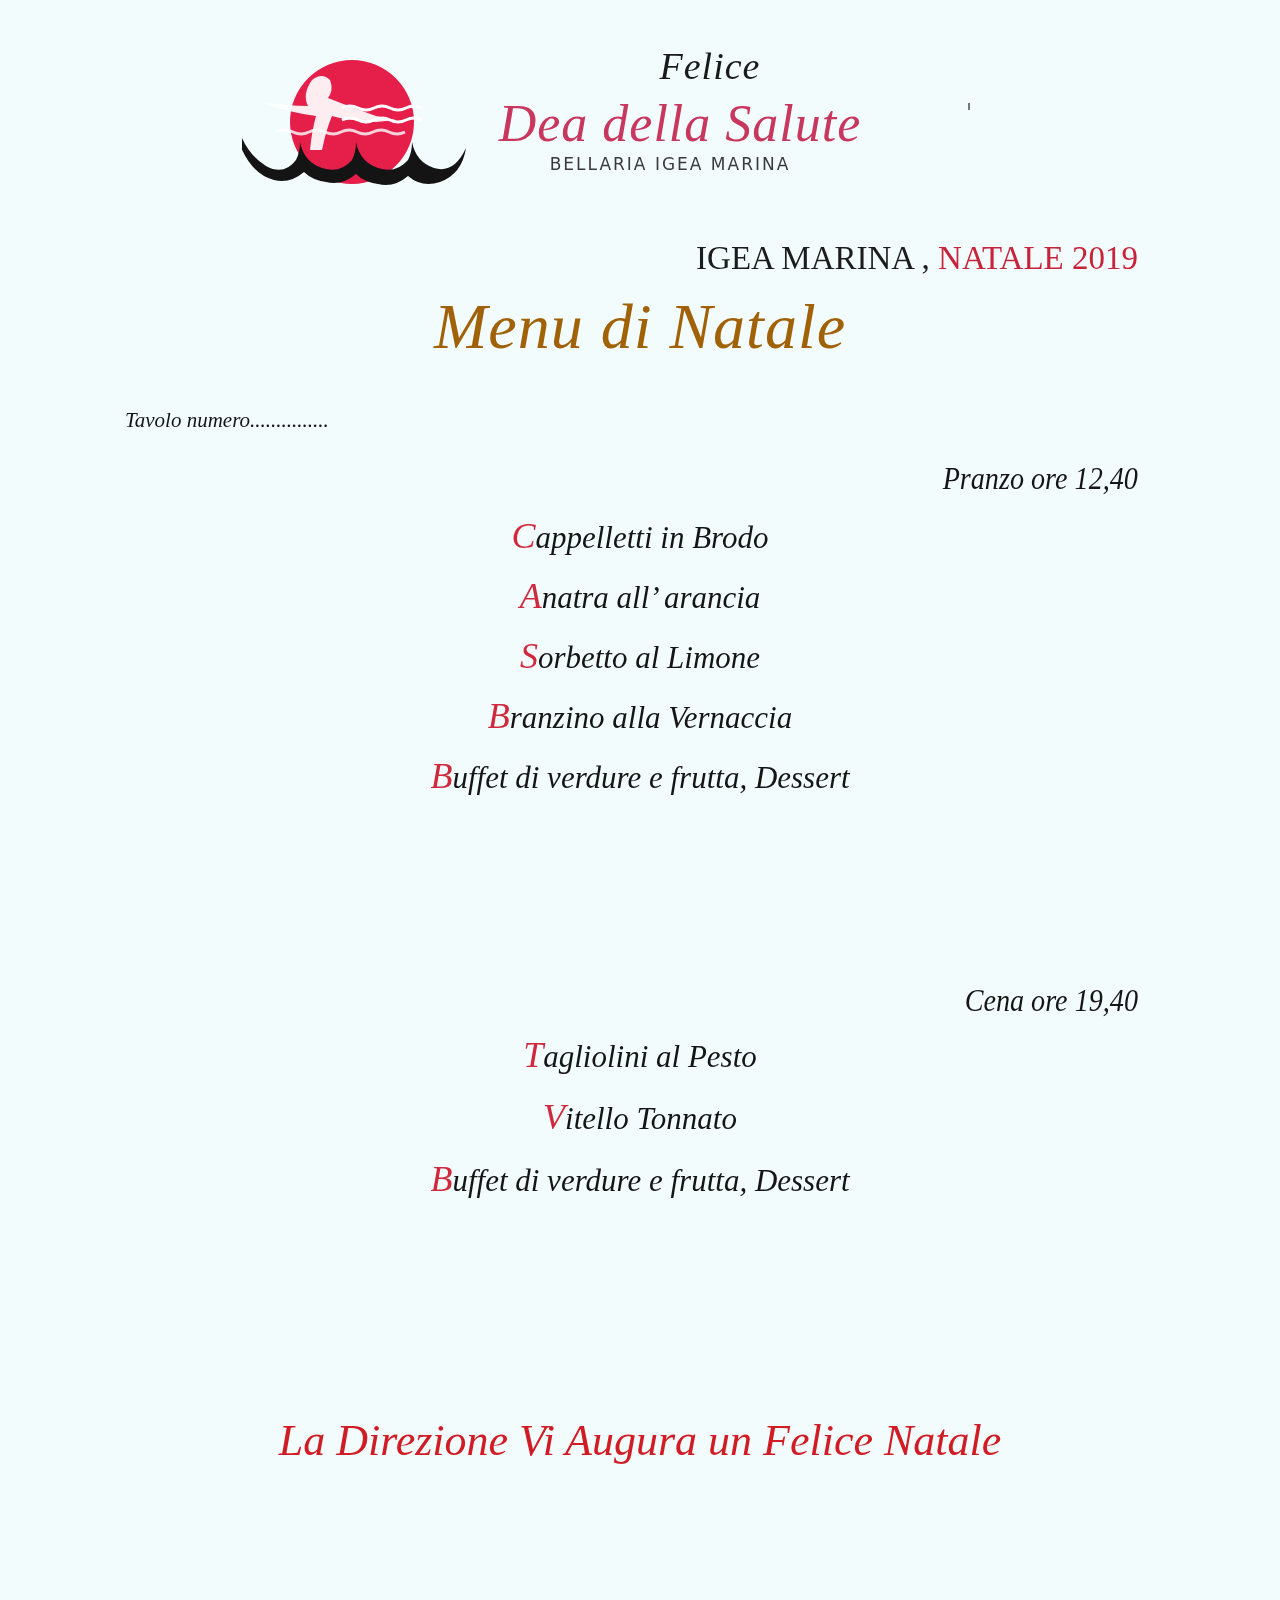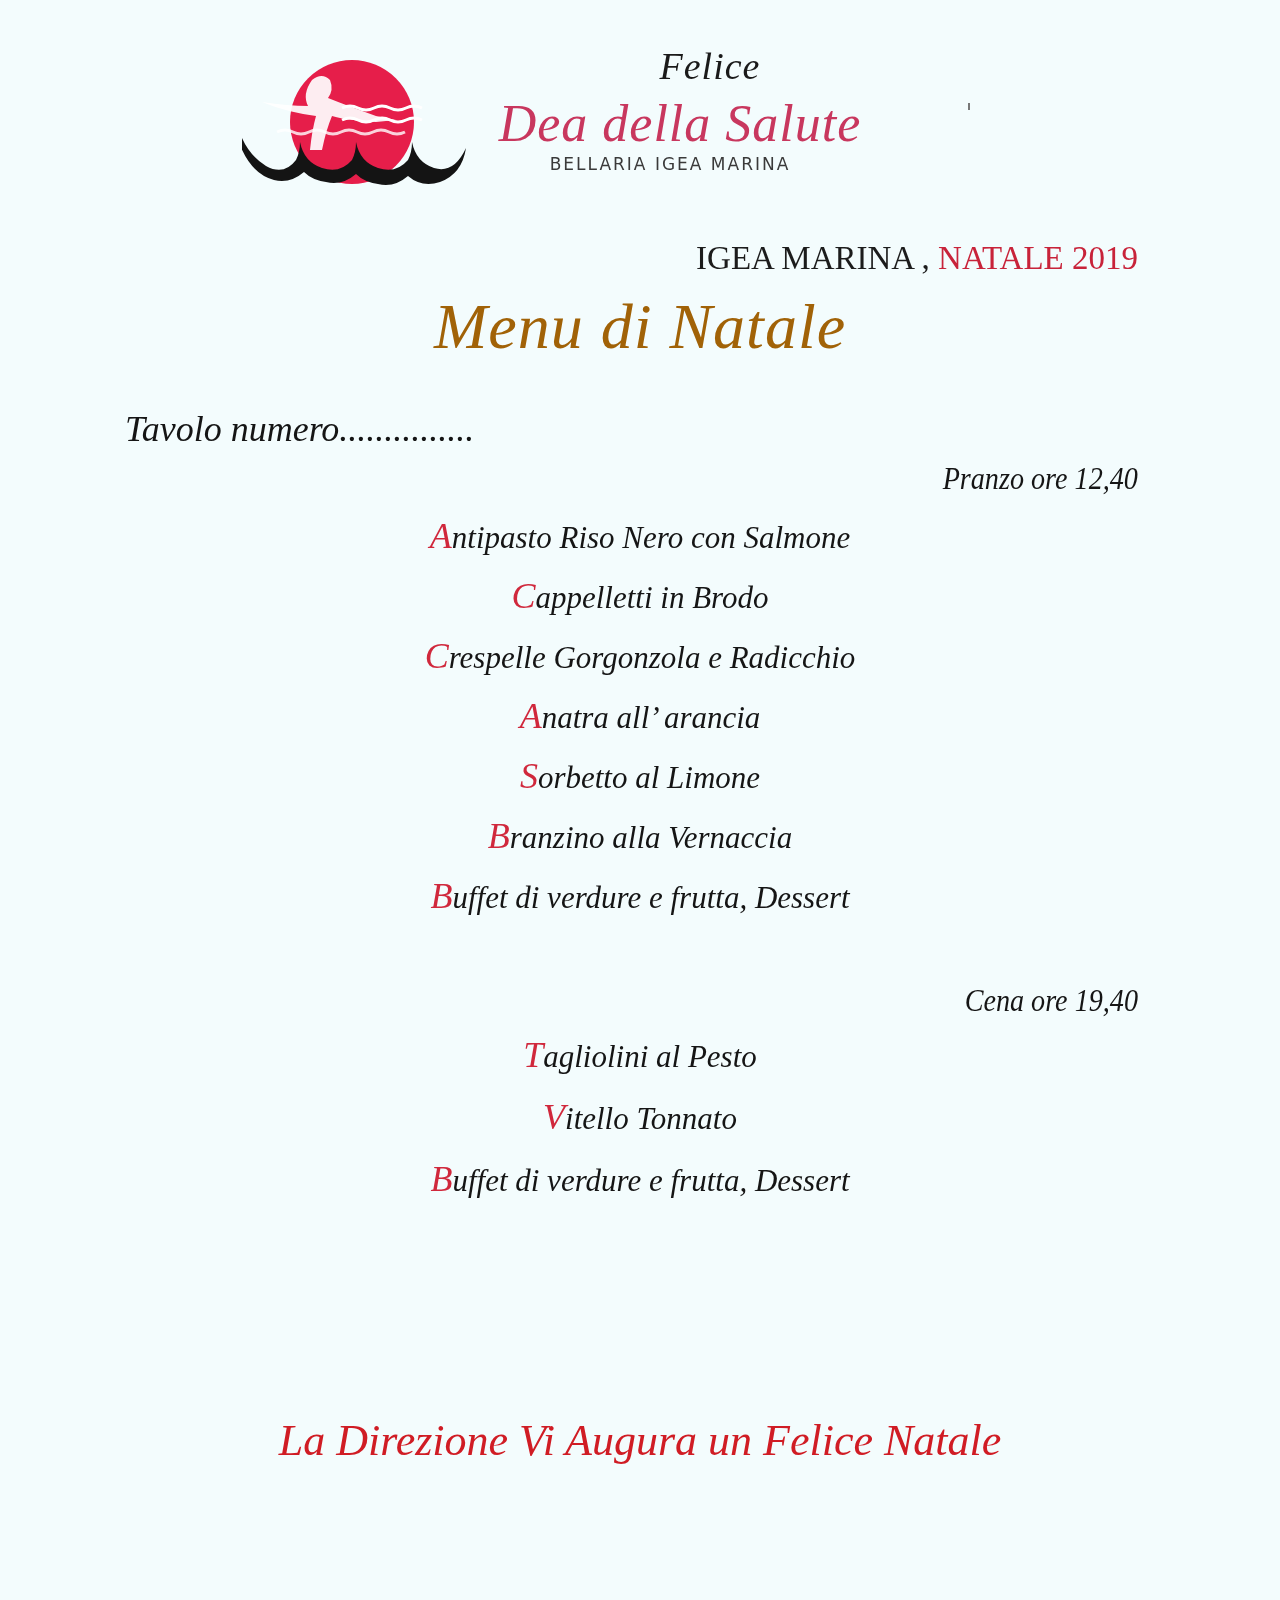--- a/index.html
+++ b/index.html
@@ -35,21 +35,21 @@
       font-family: "Liberation Serif", serif; color: #1c1c1c; white-space: nowrap;
     }
     #place-line .red { color: #c8233a; }
 
     #menu-title {
       left: 0; width: 1280px; top: 290px; text-align: center;
       font-size: 64px; font-style: italic; color: #a16207;
       font-family: "Liberation Serif", serif; letter-spacing: 1px;
     }
     #table-line {
-      left: 125px; top: 408px; font-size: 36px; font-style: italic;
+      left: 125px; top: 408px; font-size: 21px; font-style: italic;
       font-family: "Liberation Serif", serif; color: #151515;
     }
     .time-label {
       right: 142px; font-size: 32px; font-style: italic;
       font-family: "Liberation Serif", serif; color: #151515; white-space: nowrap;
       transform: scaleX(0.88); transform-origin: right center;
     }
     #pranzo-time { top: 460px; }
     #cena-time { top: 982px; }
 
@@ -95,23 +95,21 @@
 <div id="place-line" class="abs">
   <span>IGEA MARINA</span><span> , </span><span class="red">NATALE  2019</span>
 </div>
 
 <div id="menu-title" class="abs">Menu di Natale</div>
 
 <div id="table-line" class="abs">Tavolo numero...............</div>
 
 <div id="pranzo-time" class="abs time-label">Pranzo ore 12,40</div>
 <ul id="pranzo-list" class="abs menu-list">
-  <li><span class="initial">A</span><span>ntipasto Riso Nero con Salmone</span></li>
   <li><span class="initial">C</span><span>appelletti in Brodo</span></li>
-  <li><span class="initial">C</span><span>respelle Gorgonzola e Radicchio</span></li>
   <li><span class="initial">A</span><span>natra all’ arancia</span></li>
   <li><span class="initial">S</span><span>orbetto al  Limone</span></li>
   <li><span class="initial">B</span><span>ranzino alla Vernaccia</span></li>
   <li><span class="initial">B</span><span>uffet  di verdure e frutta, Dessert</span></li>
 </ul>
 
 <div id="cena-time" class="abs time-label">Cena ore 19,40</div>
 <ul id="cena-list" class="abs menu-list">
   <li><span class="initial">T</span><span>agliolini  al  Pesto</span></li>
   <li><span class="initial">V</span><span>itello Tonnato</span></li>

